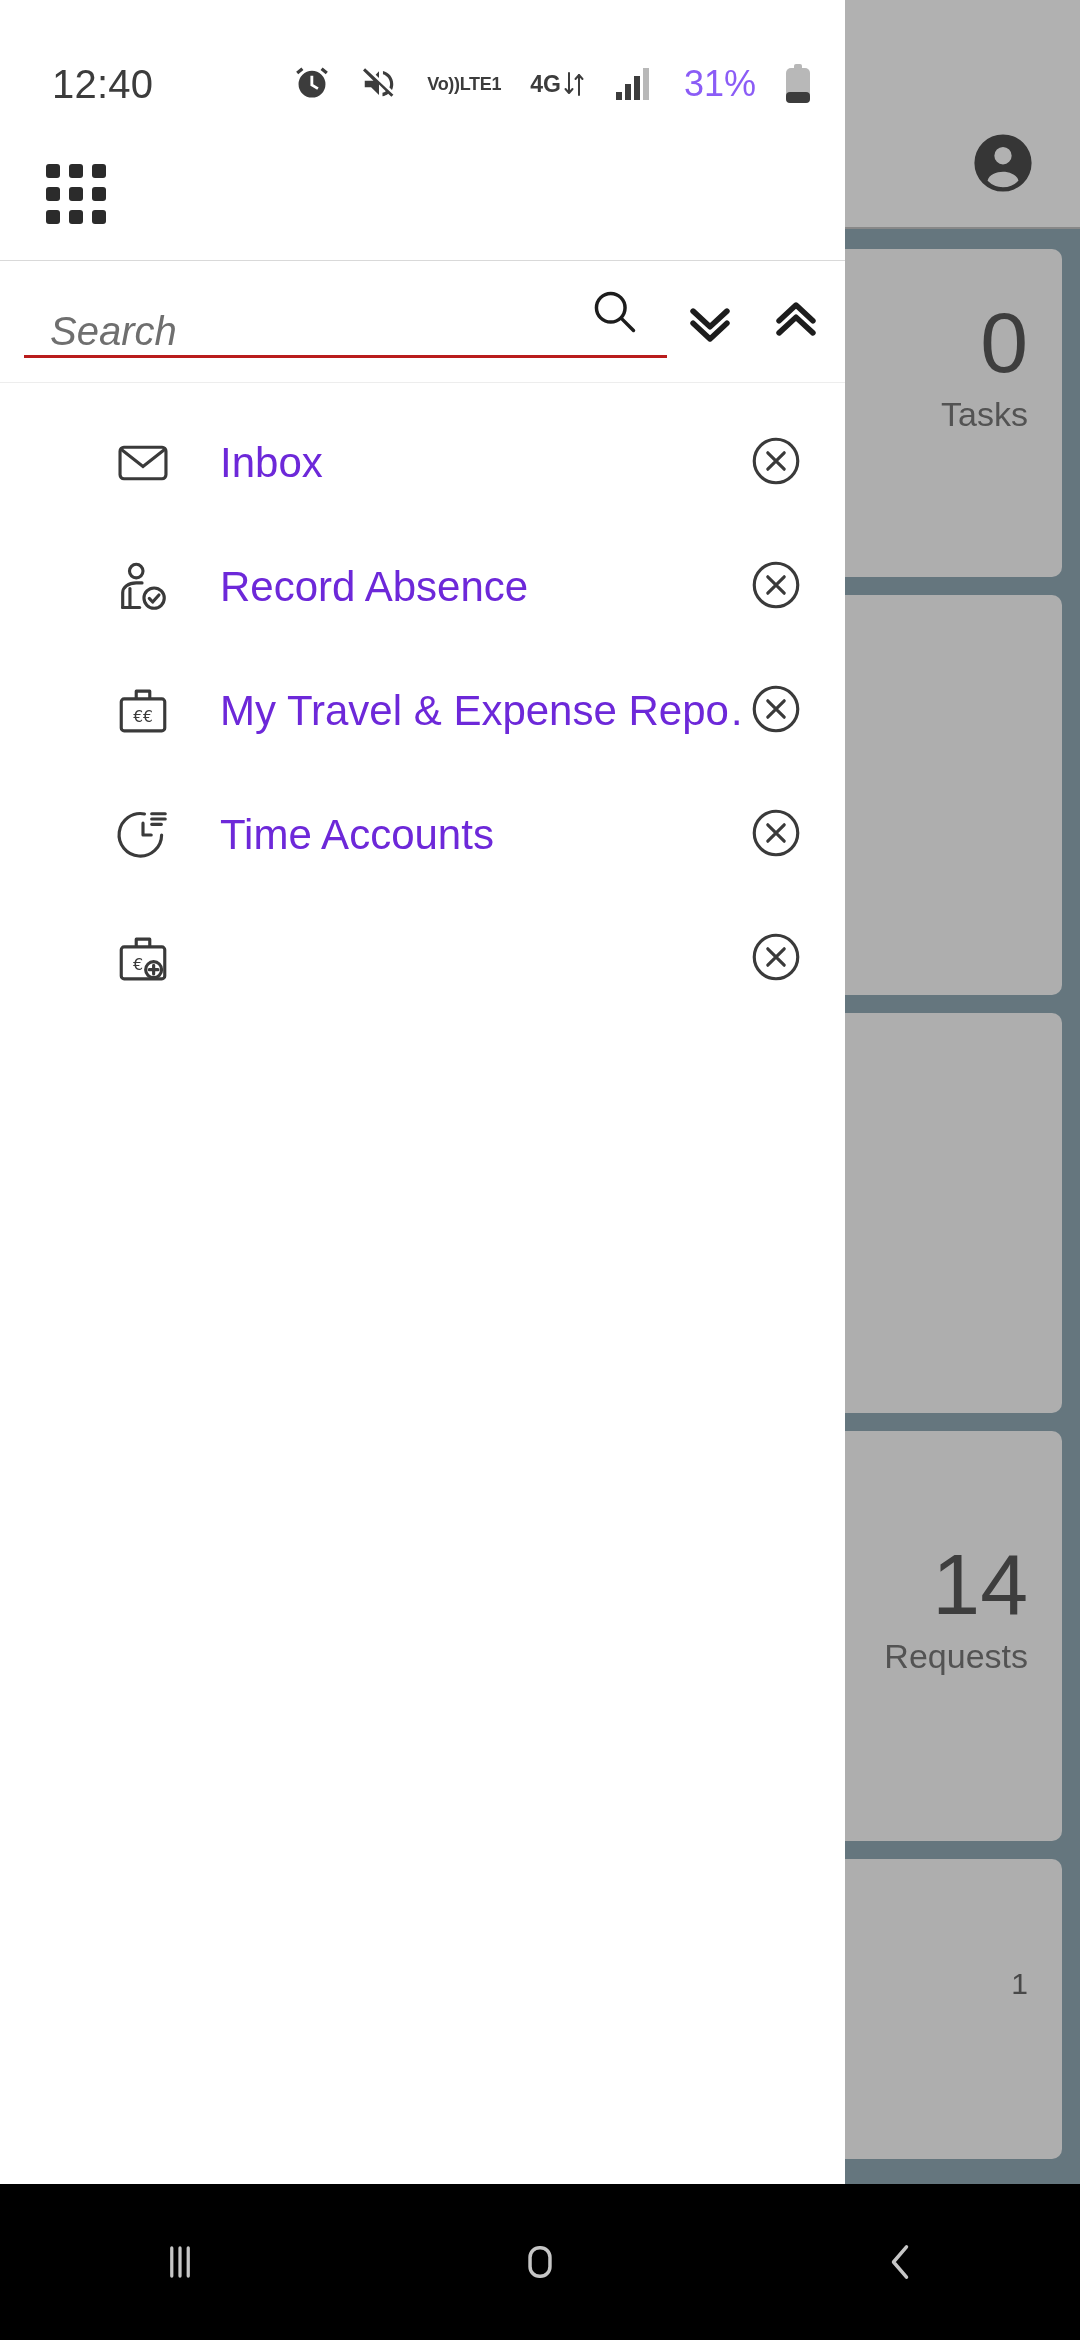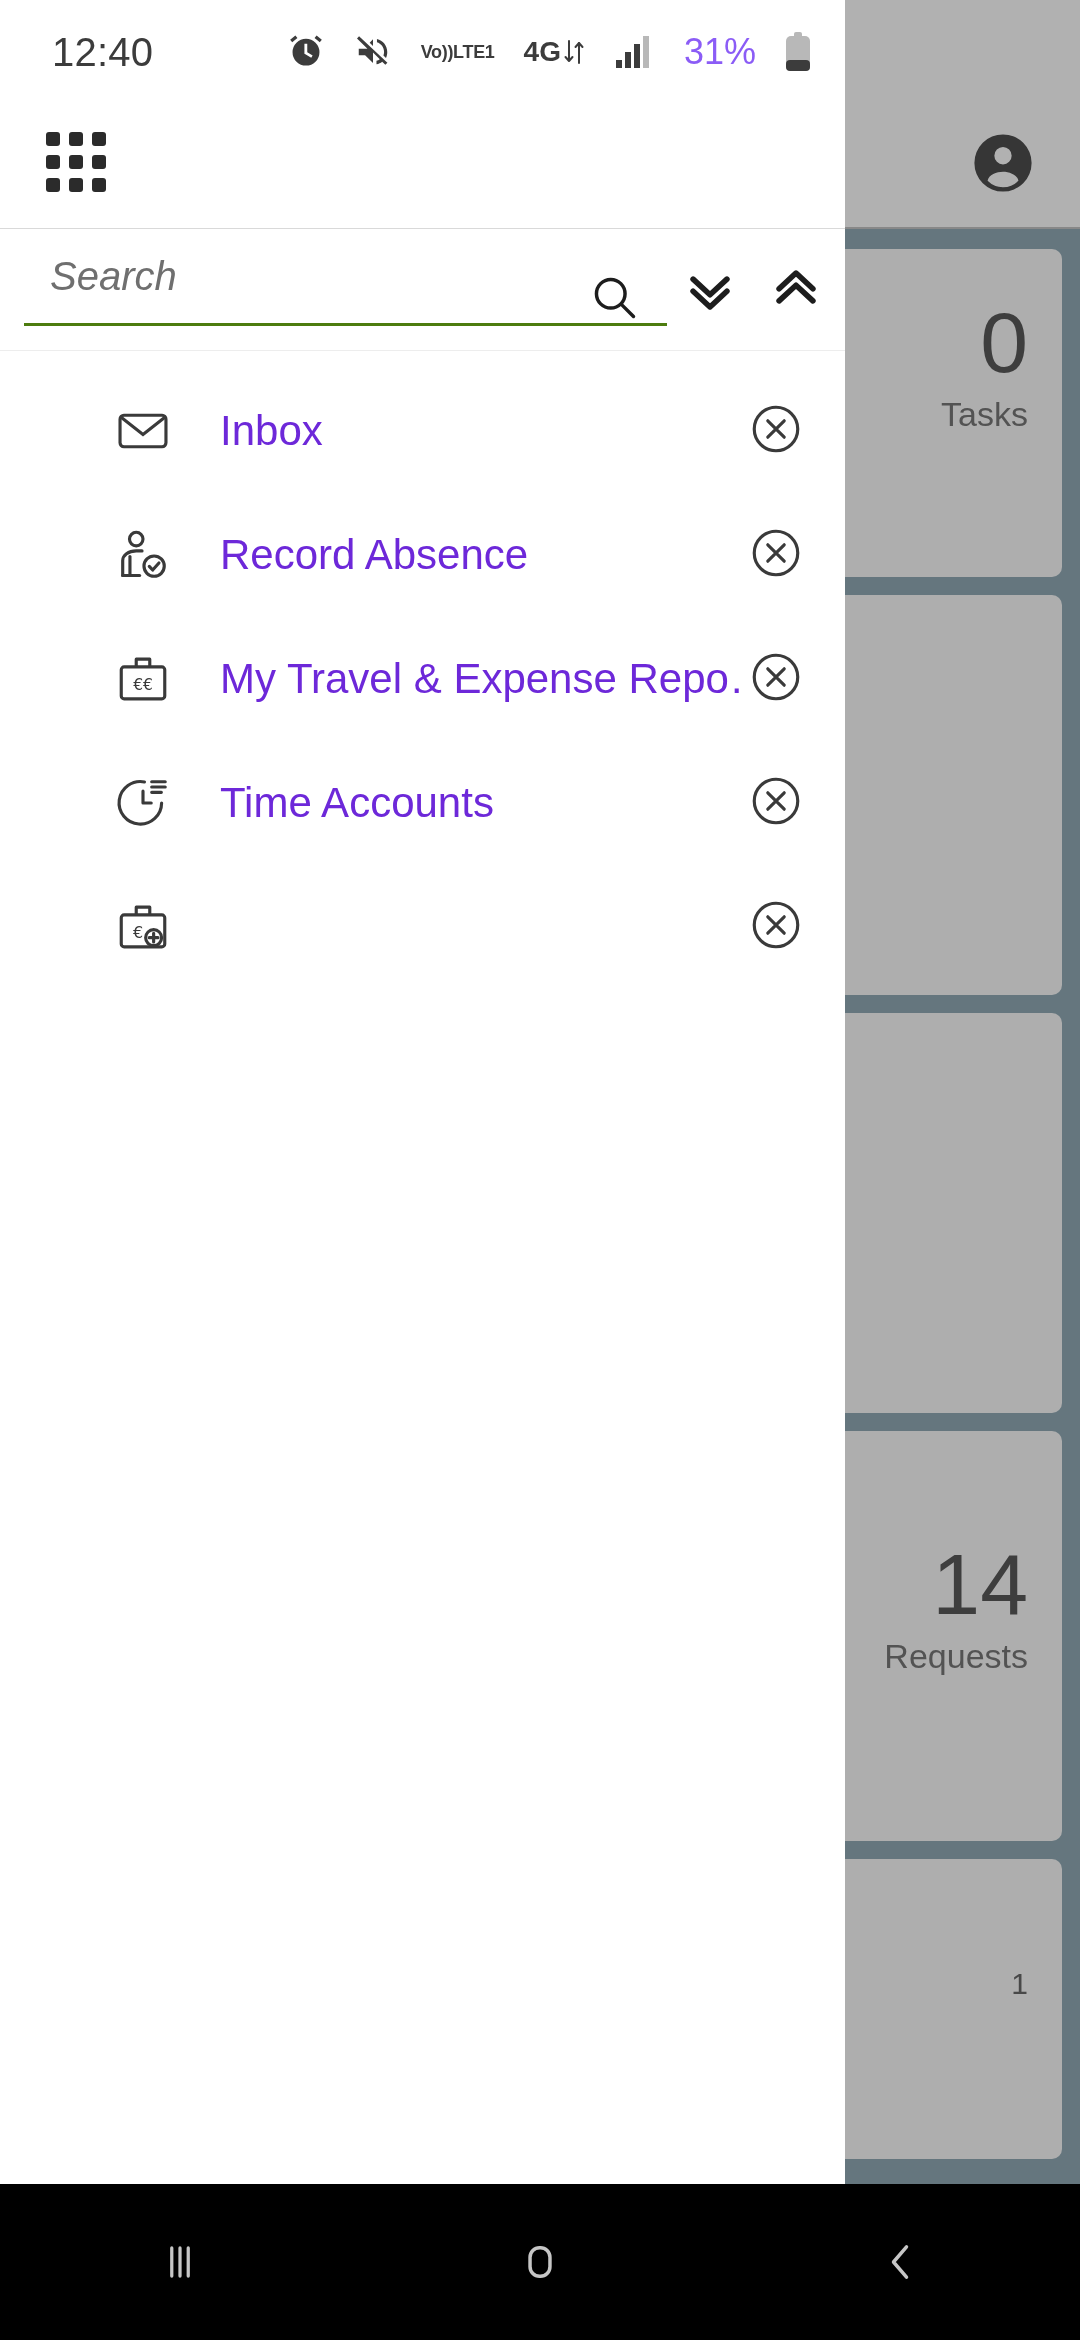--- a/index.html
+++ b/index.html
@@ -109,20 +109,21 @@
   }
 
   
   .status-bar {
     position: relative;
     height: 96px;
     padding: 8px 34px 0 52px;
     display: flex;
     align-items: center;
     box-sizing: border-box;
+    margin-top: 32px;
   }
   .status-time {
     font-size: 40px;
     color: #3c3c3c;
     letter-spacing: 0.2px;
   }
   .status-right {
     margin-left: auto;
     display: flex;
     align-items: center;
@@ -132,21 +133,21 @@
   .si { display: flex; align-items: center; }
   .si svg { display: block; }
   .volte {
     font-size: 18px;
     line-height: 17px;
     font-weight: bold;
     text-align: center;
     letter-spacing: -0.3px;
   }
   .net-wrap { display: flex; align-items: center; gap: 1px; }
-  .netg { font-size: 28px; font-weight: bold; line-height: 20px; text-align:left;}
+  .netg { font-size: 23px; font-weight: bold; line-height: 20px; text-align:left;}
   .status-batt-text {
     font-size: 36px;
     color: #8b5cf6;
     margin-left: 4px;
   }
 
   
   .drawer-toolbar {
     height: 133px;
     border-bottom: 1px solid #d9d9d9;
@@ -173,22 +174,22 @@
     height: 122px;
     display: flex;
     align-items: center;
     padding: 0 28px 0 24px;
     border-bottom: 1px solid #ededed;
     box-sizing: border-box;
   }
   .search-box {
     flex: 1;
     display: flex;
-    align-items: flex-start;
-    border-bottom: 3px solid #4d7c0f;
+    align-items: flex-end;
+    border-bottom: 3px solid #b91c1c;
     height: 72px;
     padding: 0 10px 1px 26px;
     box-sizing: border-box;
   }
   .search-input {
     flex: 1;
     border: none;
     outline: none;
     background: transparent;
     font-family: "Liberation Sans", sans-serif;

